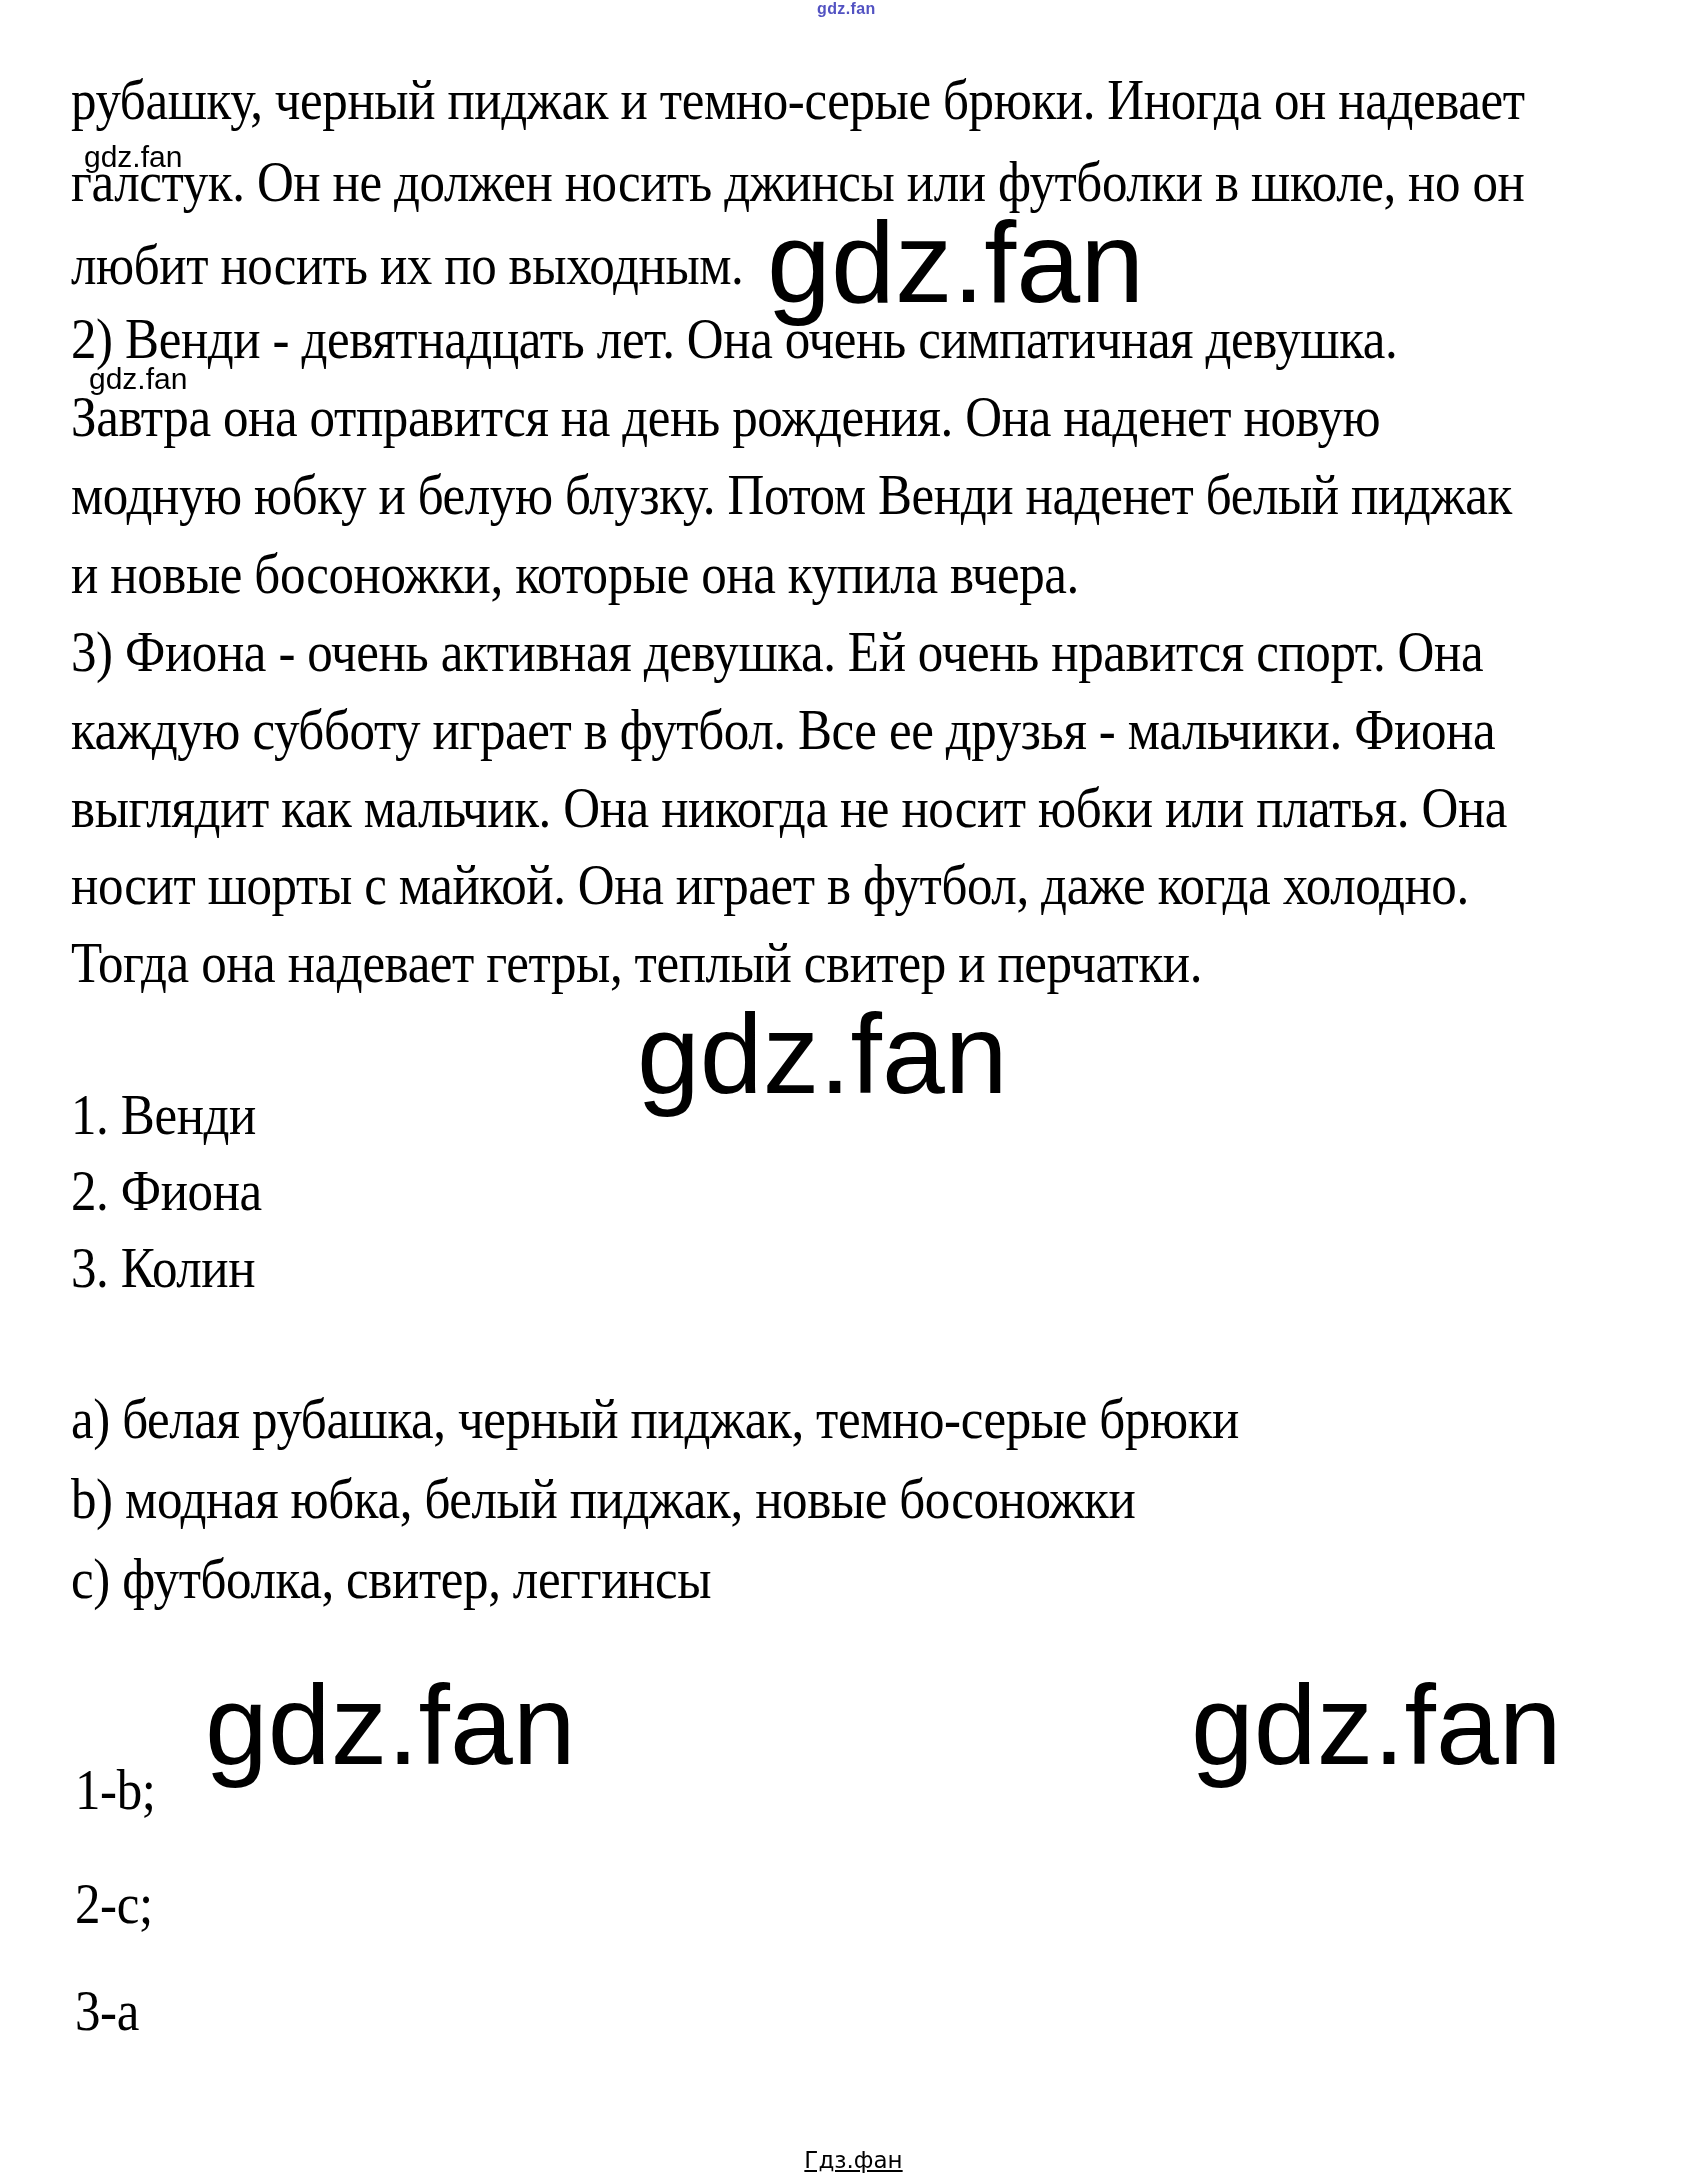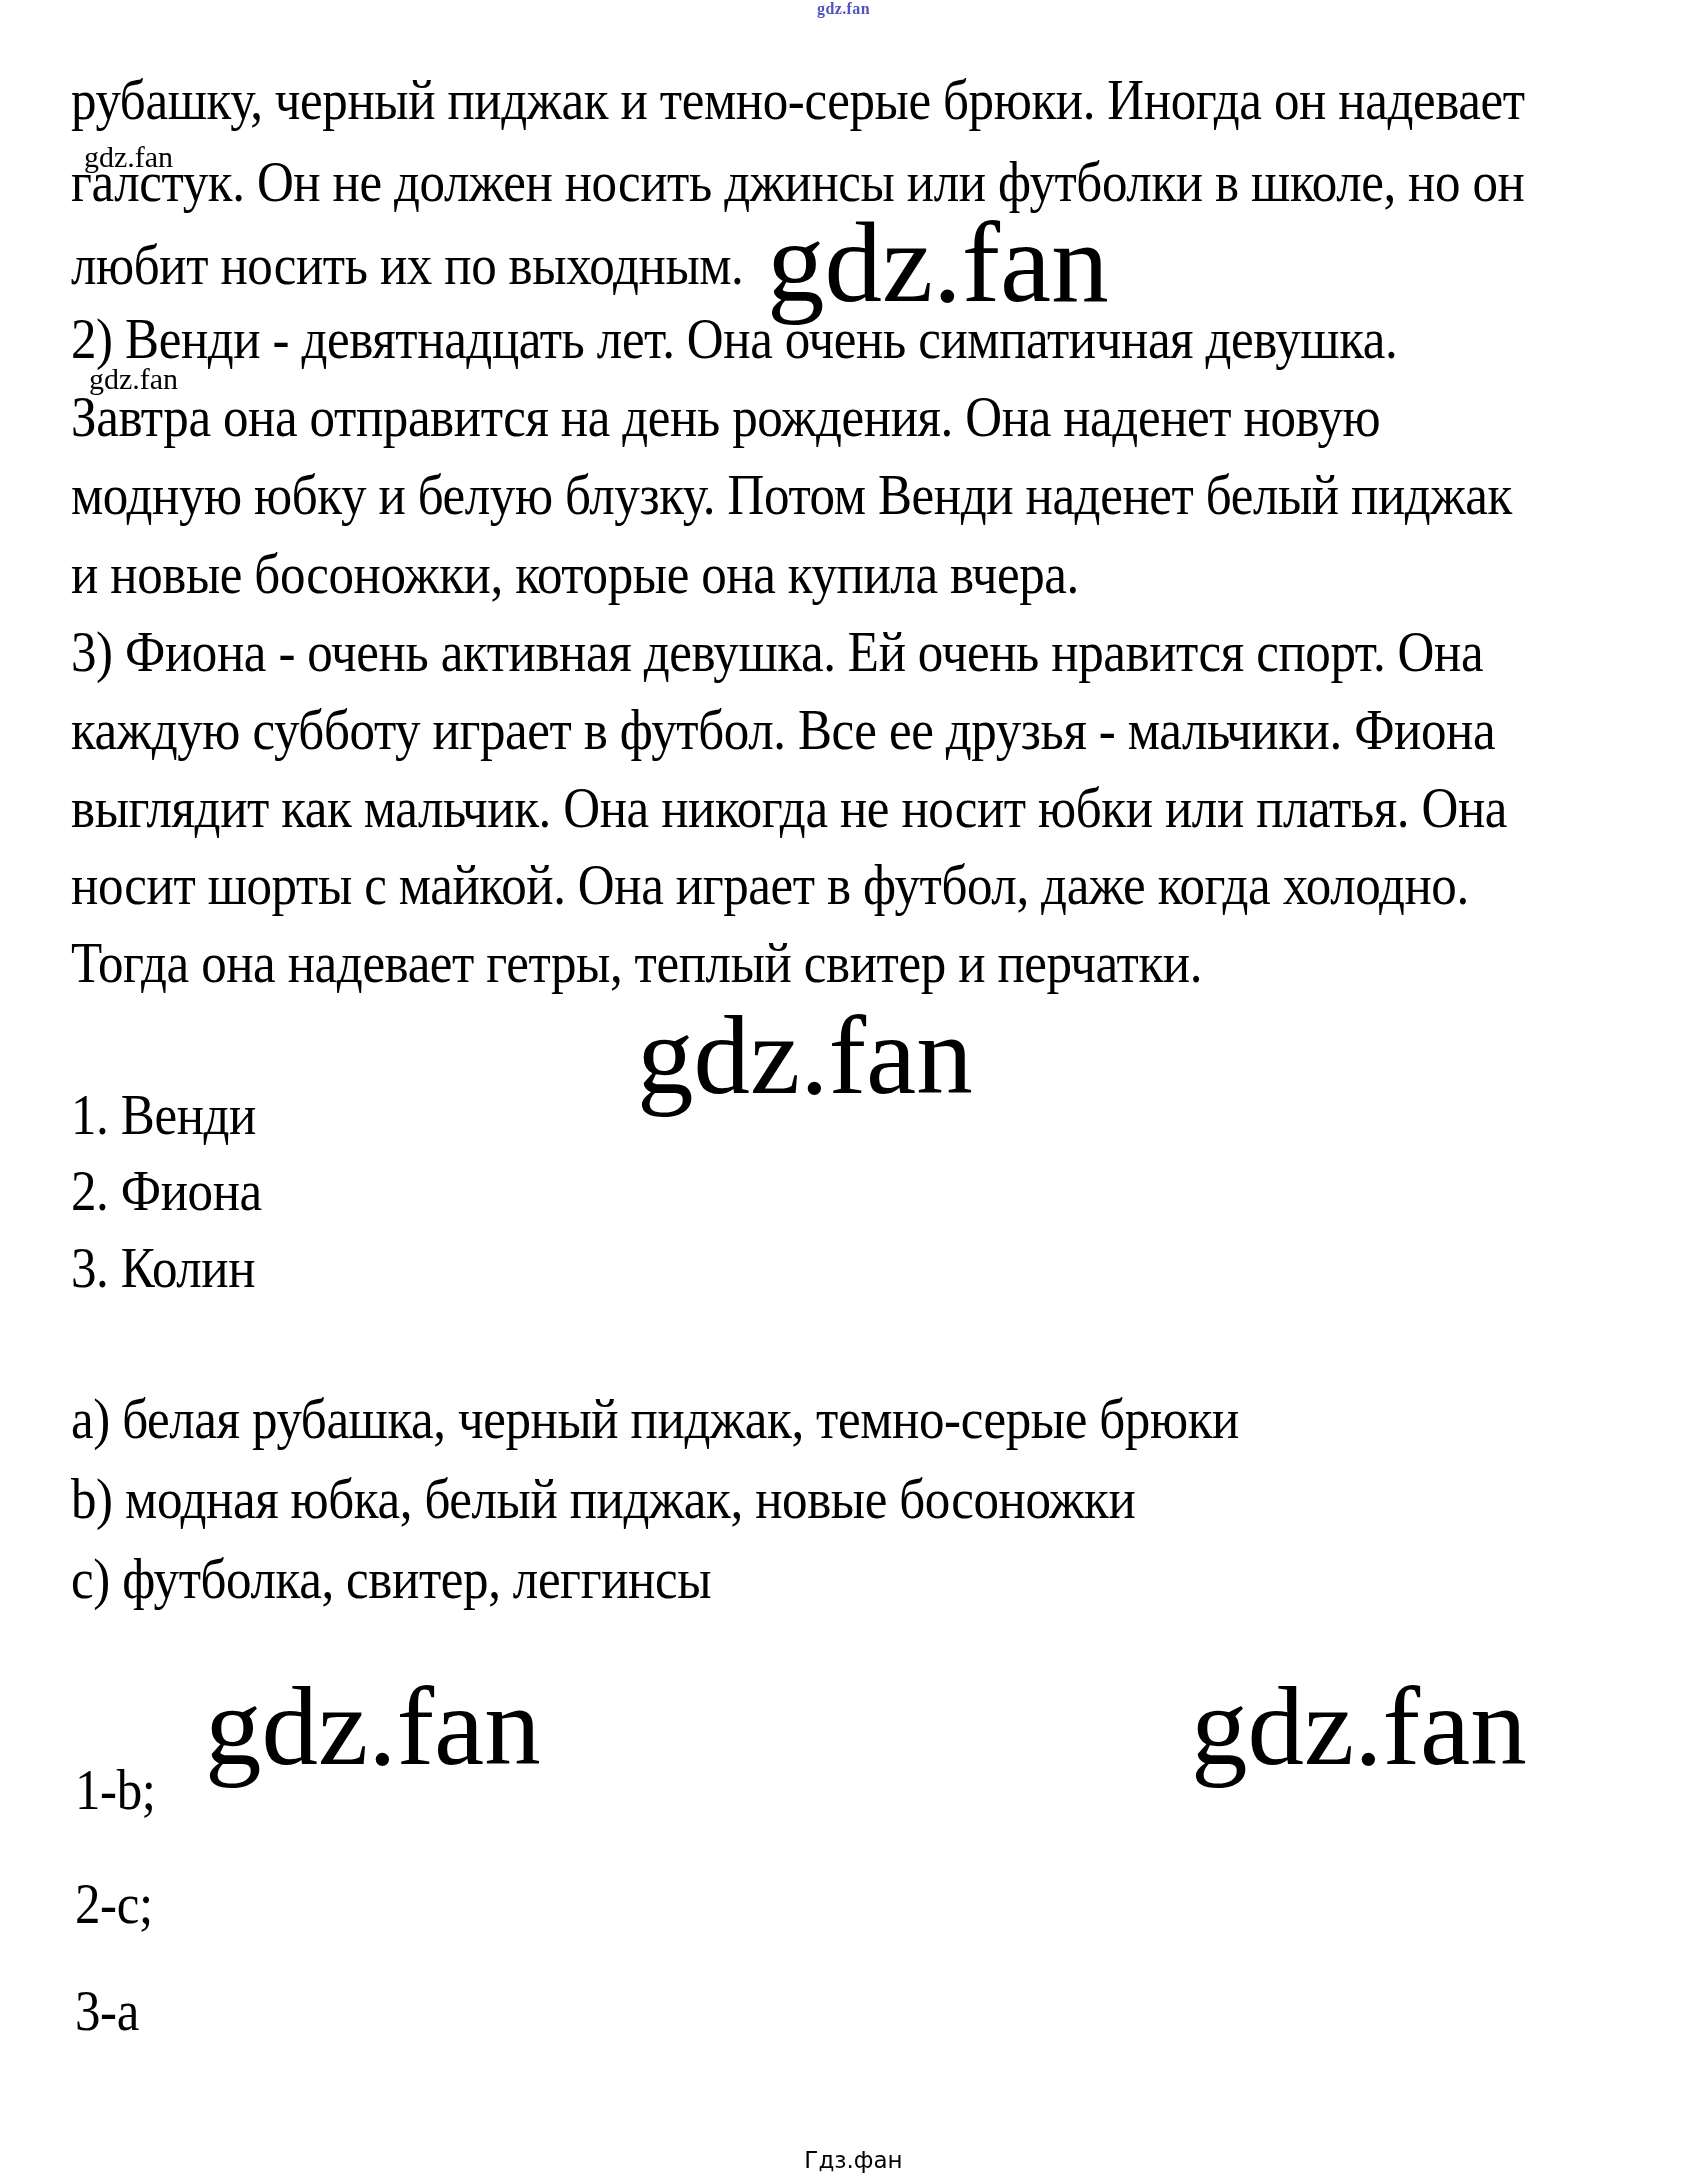--- a/index.html
+++ b/index.html
@@ -20,21 +20,21 @@
     line-height: 1;
     white-space: nowrap;
     letter-spacing: -0.4px;
     transform: scaleY(1.12);
     transform-origin: 0 0;
   }
   .ans { left: 75px; }
   
   .wm {
     position: absolute;
-    font-family: Liberation Serif, serif;
+    font-family: Liberation Sans, sans-serif;
     color: #000000;
     line-height: 1;
     white-space: nowrap;
   }
   .wm-big { font-size: 113px; }
   #wm-large-top    { left: 767px;  top: 205px;  font-size: 115px; }
   #wm-large-center { left: 637px;  top: 998px; }
   #wm-large-bl     { left: 205px;  top: 1669px; }
   #wm-large-br     { left: 1191px; top: 1669px; }
   .wm-small { font-size: 30px; }
@@ -48,20 +48,21 @@
   }
   #footer {
     position: absolute;
     left: 0; right: 0;
     top: 2149px;
     text-align: center;
     font-family: "DejaVu Sans", sans-serif;
     font-size: 23px;
     color: #000000;
     line-height: 1;
+    text-decoration: underline;
   }
 </style>
 </head>
 <body>
 
 <div id="wm-top" class="wm" style="color: rgb(82, 82, 194);">gdz.fan</div>
 
 <div class="tl" style="top:72px">рубашку, черный пиджак и темно-серые брюки. Иногда он надевает</div>
 <div class="tl" style="top:154px">галстук. Он не должен носить джинсы или футболки в школе, но он</div>
 <div class="tl" style="top:237px">любит носить их по выходным.</div>

